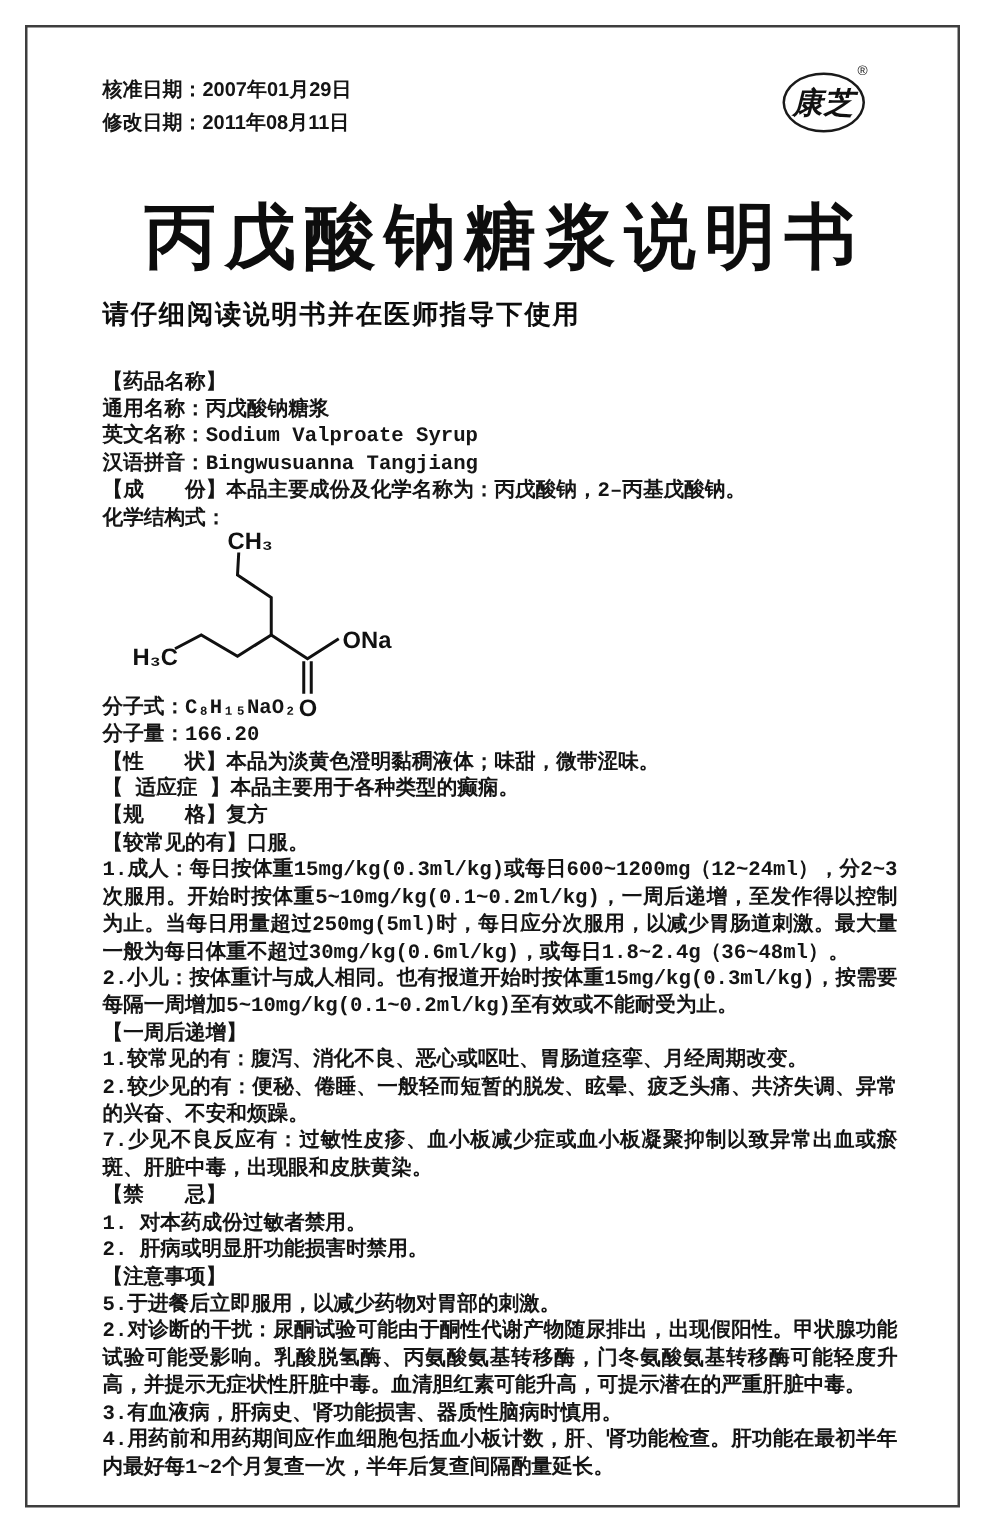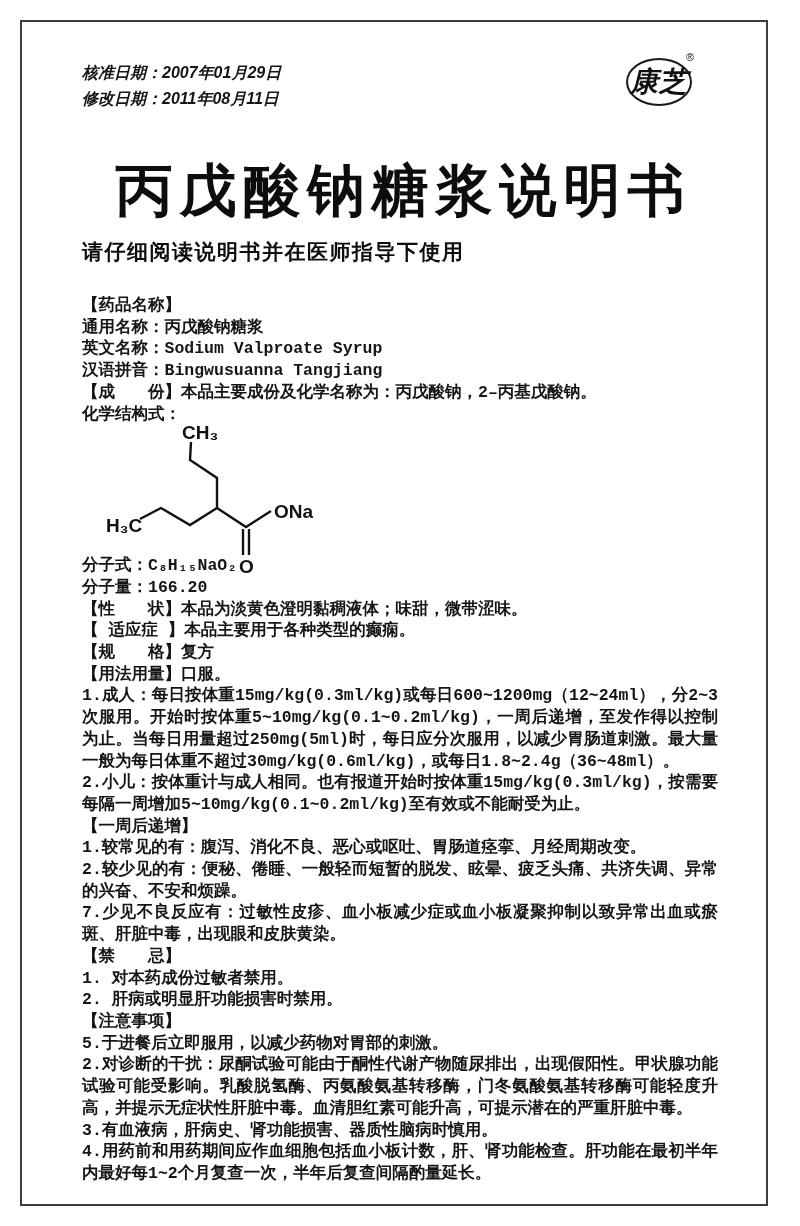--- a/index.html
+++ b/index.html
@@ -15,31 +15,31 @@
     position:absolute; left:20px; top:20px;
     width:748px; height:1186px;
     border:2px solid #3e3e3e;
     box-sizing:border-box;
   }
   .inner {
     position:absolute; left:0; top:0; right:0; bottom:0;
     padding:38px 48px 0 60px;
   }
   .dates p {
-    margin:0; font-size:16px; line-height:26px; font-weight:700;font-style:italic;
+    margin:0; font-size:16px; line-height:26px; font-weight:700;
   }
   .logo {
     position:absolute; top:36px; right:64px; width:76px; height:52px;
   }
   .logo-ellipse {
     width:62px; height:44px;
     border:2.5px solid #1a1a1a; border-radius:50%;
     display:flex; align-items:center; justify-content:center;
     font-family:Liberation Serif, serif;
-    font-style:italic; font-weight:700; font-size:28px;
+    font-style:italic; font-weight:700; font-size:24px;
     letter-spacing:1px; color:#111;
   }
   .logo-reg {
     position:absolute; top:-7px; left:60px;
     font-size:11px; font-weight:400; color:#111;
   }
   h1.title {
     margin:46px 0 4px 0;
     text-align:center;
     font-size:57px; line-height:64px;
@@ -115,21 +115,21 @@
             <text x="180" y="103">ONa</text>
             <text x="145" y="158">O</text>
           </svg>
         </div>
 
         <p>分子式：C₈H₁₅NaO₂</p>
         <p>分子量：166.20</p>
         <p>【性　　状】本品为淡黄色澄明黏稠液体；味甜，微带涩味。</p>
         <p>【 适应症 】本品主要用于各种类型的癫痫。</p>
         <p>【规　　格】复方</p>
-        <p>【用法用量】口服。</p>
+        <p>【较常见的有】口服。</p>
         <p>1.成人：每日按体重15mg/kg(0.3ml/kg)或每日600~1200mg（12~24ml），分2~3次服用。开始时按体重5~10mg/kg(0.1~0.2ml/kg)，一周后递增，至发作得以控制为止。当每日用量超过250mg(5ml)时，每日应分次服用，以减少胃肠道刺激。最大量一般为每日体重不超过30mg/kg(0.6ml/kg)，或每日1.8~2.4g（36~48ml）。</p>
         <p>2.小儿：按体重计与成人相同。也有报道开始时按体重15mg/kg(0.3ml/kg)，按需要每隔一周增加5~10mg/kg(0.1~0.2ml/kg)至有效或不能耐受为止。</p>
         <p>【一周后递增】</p>
         <p>1.较常见的有：腹泻、消化不良、恶心或呕吐、胃肠道痉挛、月经周期改变。</p>
         <p>2.较少见的有：便秘、倦睡、一般轻而短暂的脱发、眩晕、疲乏头痛、共济失调、异常的兴奋、不安和烦躁。</p>
         <p>7.少见不良反应有：过敏性皮疹、血小板减少症或血小板凝聚抑制以致异常出血或瘀斑、肝脏中毒，出现眼和皮肤黄染。</p>
         <p>【禁　　忌】</p>
         <p>1. 对本药成份过敏者禁用。</p>
         <p>2. 肝病或明显肝功能损害时禁用。</p>
         <p>【注意事项】</p>

